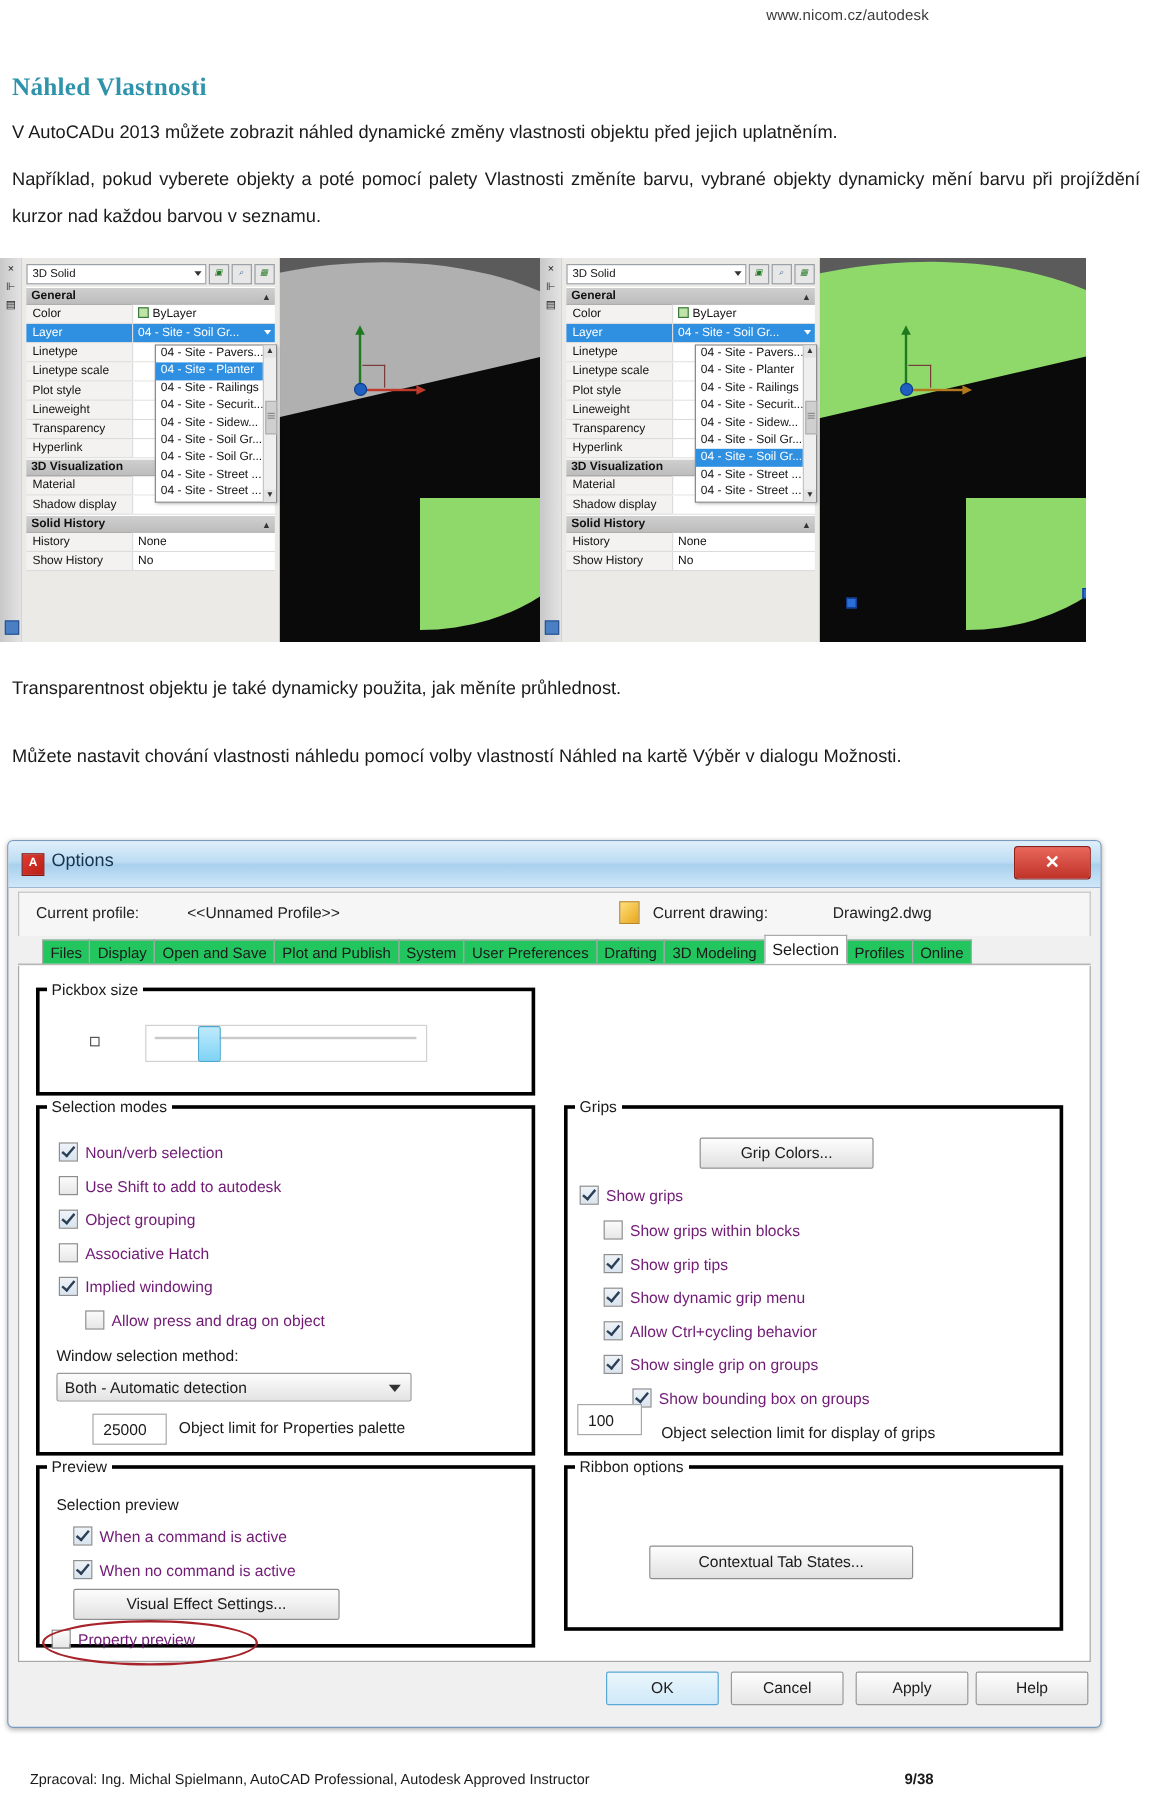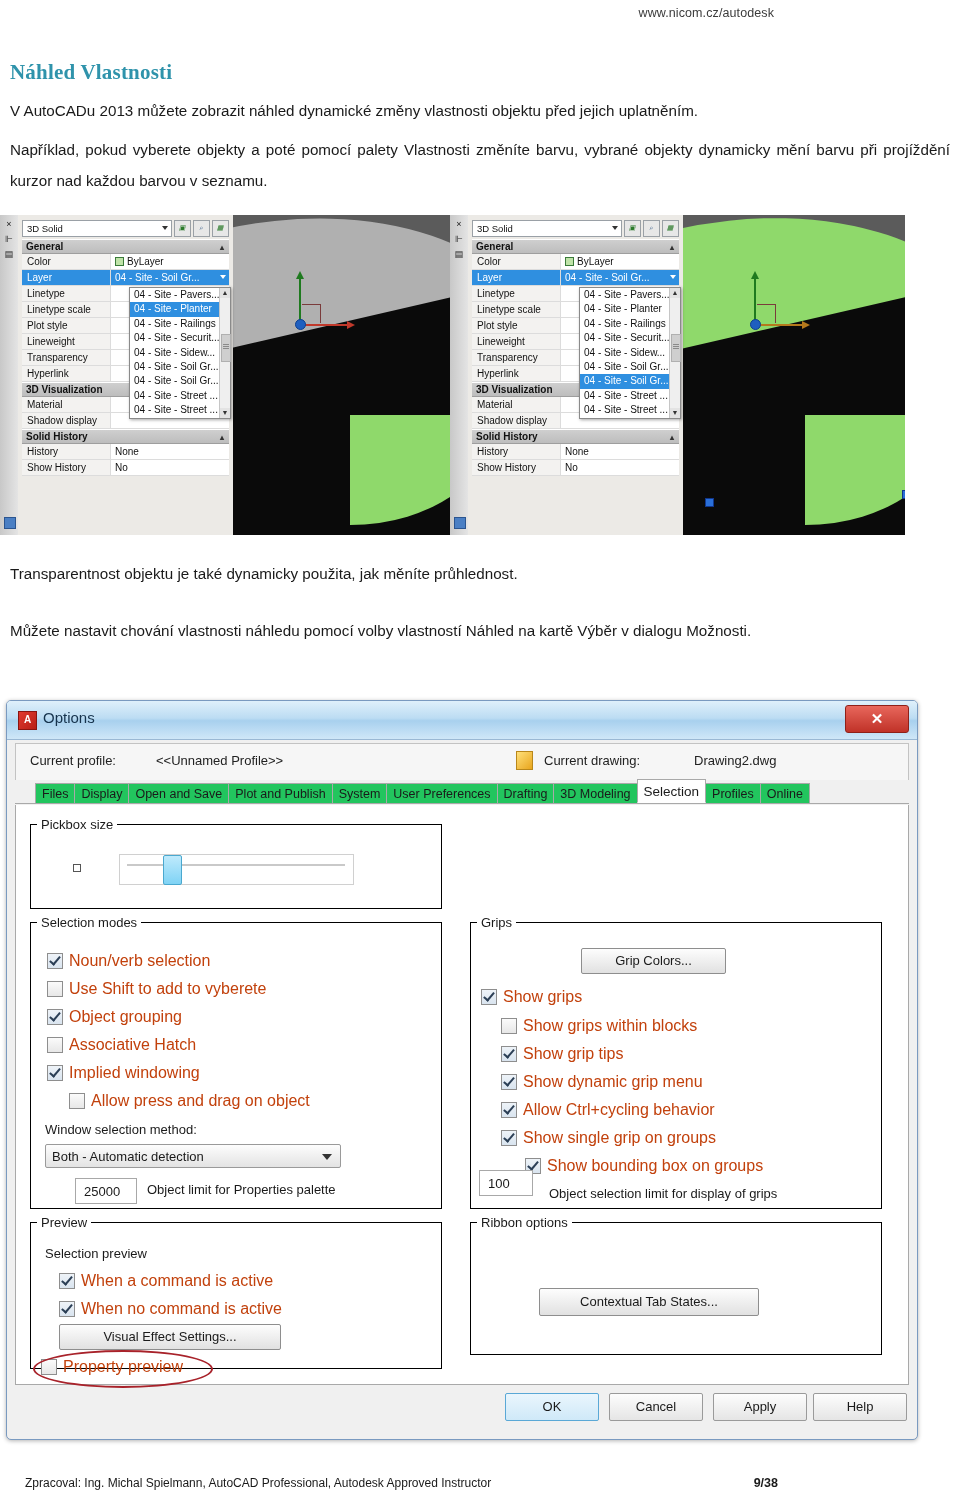--- a/index.html
+++ b/index.html
@@ -152,34 +152,34 @@
     box-sizing:border-box;white-space:nowrap;
   }
   .tab.active{background:#fff;height:24px;line-height:23px;font-size:13.5px;border-bottom:1px solid #fff;position:relative;z-index:2;}
 
   .panel{position:absolute;left:0;right:0;top:62px;bottom:46px;background:#fff;border:1px solid #a9a9a9;border-top:none;}
   .col{position:absolute;top:0;bottom:0;}
   .col.l{left:0;width:50%;}
   .col.r{left:50%;right:0;}
 
   fieldset.gb{
-    position:absolute;border:1px solid #000000;margin:0;padding:0;background:#fff;
+    position:absolute;border:3px solid #000000;margin:0;padding:0;background:#fff;
   }
   fieldset.gb > legend{font-size:13px;color:#1a1a1a;padding:0 4px;margin-left:6px;}
 
   .slider{position:absolute;}
   .slider .track{position:absolute;top:9px;left:0;right:0;height:2px;background:#c9c9c9;}
   .slider .thumb{position:absolute;top:0;width:17px;height:28px;border-radius:2px;}
   .slider.blue .thumb{background:linear-gradient(to bottom,#bfeafc,#7fd3f5);border:1px solid #4aa8cf;}
   .slider.grey .thumb{background:linear-gradient(to bottom,#fcfcfc,#dedede);border:1px solid #8f8f8f;}
   .sl-box{position:absolute;border:1px solid #d0d0d0;}
   .pb-sample{position:absolute;width:6px;height:6px;border:1px solid #555;}
   .gs-sample{position:absolute;width:11px;height:11px;background:#1162e0;border:1px solid #0b49a8;}
 
-  .chk{position:absolute;font-size:16px;color:#c2410c;white-space:nowrap;}
+  .chk{position:absolute;font-size:13px;color:#701a75;white-space:nowrap;}
   .chk .box{
     display:inline-block;width:14px;height:14px;border:1px solid #8e8e8e;
     background:linear-gradient(to bottom,#fbfbfb,#e7e7e7);vertical-align:-3px;margin-right:6px;position:relative;
   }
   .chk.on .box{background:linear-gradient(to bottom,#eef3f8,#d9e4ef);}
   .chk.on .box:after{
     content:"";position:absolute;left:4px;top:0px;width:4px;height:9px;
     border:solid #2b3f56;border-width:0 2px 2px 0;transform:rotate(40deg);
   }
 
@@ -528,21 +528,21 @@
             </div>
           </fieldset>
 
           <fieldset class="gb" style="left:14px;top:110px;width:410px;height:292px;">
             <legend>Selection modes</legend>
 
             <div class="chk on" style="left:16px;top:22px;">
               <span class="box"></span><span>Noun/verb selection</span>
             </div>
             <div class="chk" style="left:16px;top:50px;">
-              <span class="box"></span><span>Use Shift to add to vyberete</span>
+              <span class="box"></span><span>Use Shift to add to autodesk</span>
             </div>
             <div class="chk on" style="left:16px;top:78px;">
               <span class="box"></span><span>Object grouping</span>
             </div>
             <div class="chk" style="left:16px;top:106px;">
               <span class="box"></span><span>Associative Hatch</span>
             </div>
             <div class="chk on" style="left:16px;top:134px;">
               <span class="box"></span><span>Implied windowing</span>
             </div>

